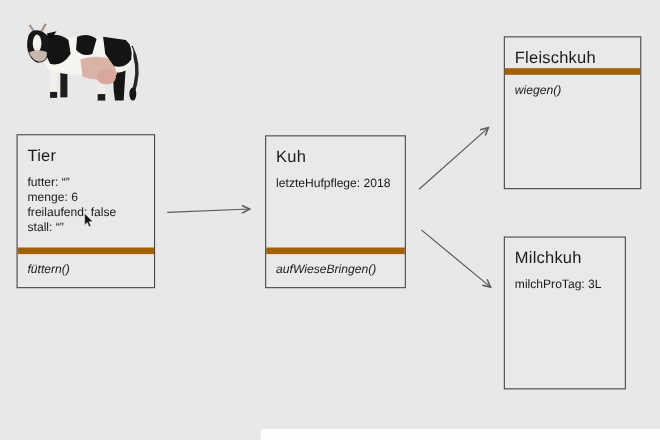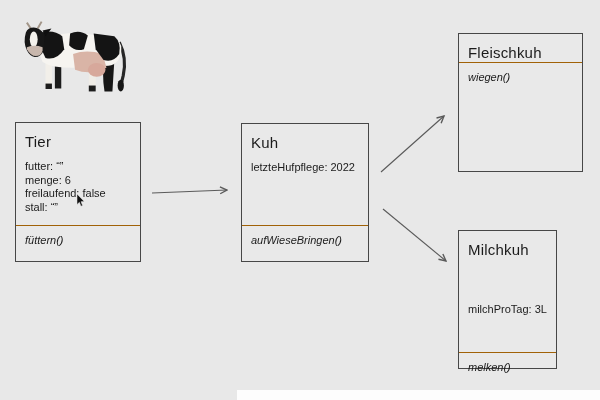--- a/index.html
+++ b/index.html
@@ -34,21 +34,21 @@
   }
   .box-attrs {
     flex: 1;
     padding: 9px 9px 0 9px;
     font-size: 11px;
     line-height: 13.5px;
   }
   .box-methods {
     height: 36px;
     box-sizing: border-box;
-    border-top: 1px solid #a16207;
+    border-top: 6px solid #a16207;
     padding: 8px 9px 0 9px;
     font-size: 11px;
     font-style: italic;
   }
   .attr-line, .method-line { white-space: pre; }
   #arrow-layer {
     position: absolute;
     left: 0; top: 0;
     width: 600px; height: 400px;
     pointer-events: none;
@@ -121,41 +121,38 @@
       <div class="attr-line">stall: “”</div>
     </div>
     <div class="box-methods">
       <div class="method-line">füttern()</div>
     </div>
   </div>
 
   <div class="class-box" style="left:241px; top:123px; width:128px; height:139px;">
     <div class="box-title">Kuh</div>
     <div class="box-attrs">
-      <div class="attr-line">letzteHufpflege: 2022</div>
+      <div class="attr-line">letzteHufpflege: 2018</div>
     </div>
     <div class="box-methods">
       <div class="method-line">aufWieseBringen()</div>
     </div>
   </div>
 
   <div class="class-box" style="left:458px; top:33px; width:125px; height:139px;">
     <div class="box-title">Fleischkuh</div>
     <div class="box-methods">
       <div class="method-line">wiegen()</div>
     </div>
   </div>
 
-  <div class="class-box" style="left:458px; top:230px; width:99px; height:139px;gap:35px;">
+  <div class="class-box" style="left:458px; top:215px; width:111px; height:139px;">
     <div class="box-title">Milchkuh</div>
     <div class="box-attrs">
       <div class="attr-line">milchProTag: 3L</div>
-    </div>
-    <div class="box-methods">
-      <div class="method-line">melken()</div>
     </div>
   </div>
 
   <svg id="arrow-layer" aria-hidden="true">
     <defs>
       <marker id="arrowV" viewBox="0 0 10 10" refX="8.5" refY="5" markerWidth="9" markerHeight="9" orient="auto-start-reverse">
         <path d="M1.5,1.5 L8.5,5 L1.5,8.5" fill="none" stroke="#5a5a5a" stroke-width="1.4"></path>
       </marker>
     </defs>
     <line x1="152" y1="193" x2="227" y2="190" stroke="#5a5a5a" stroke-width="1.1" marker-end="url(#arrowV)"></line>

